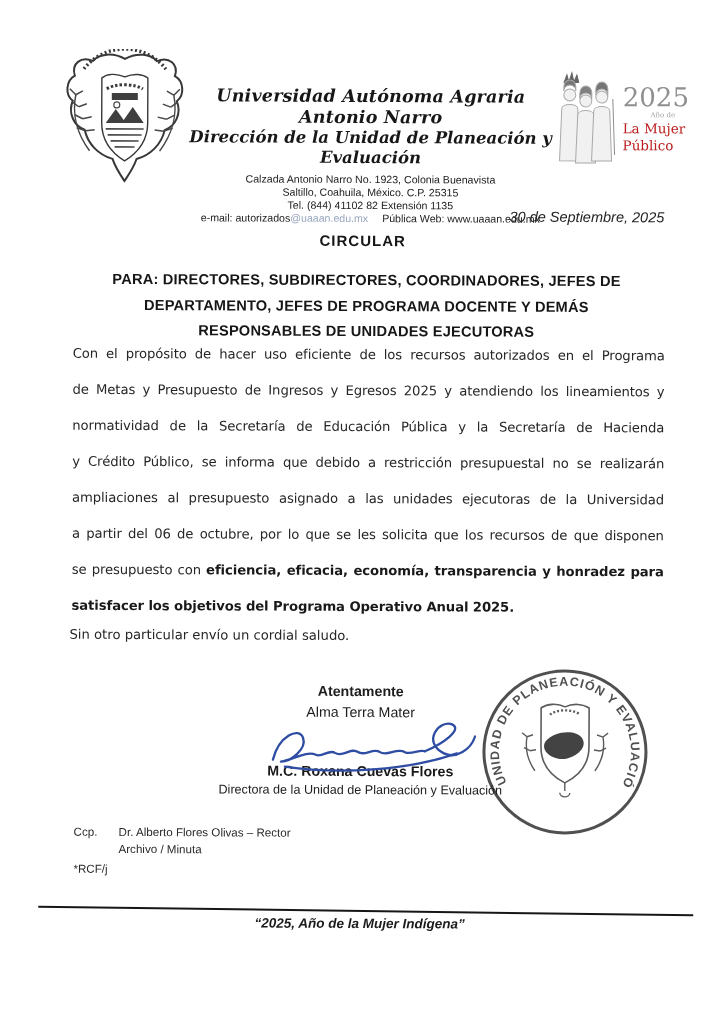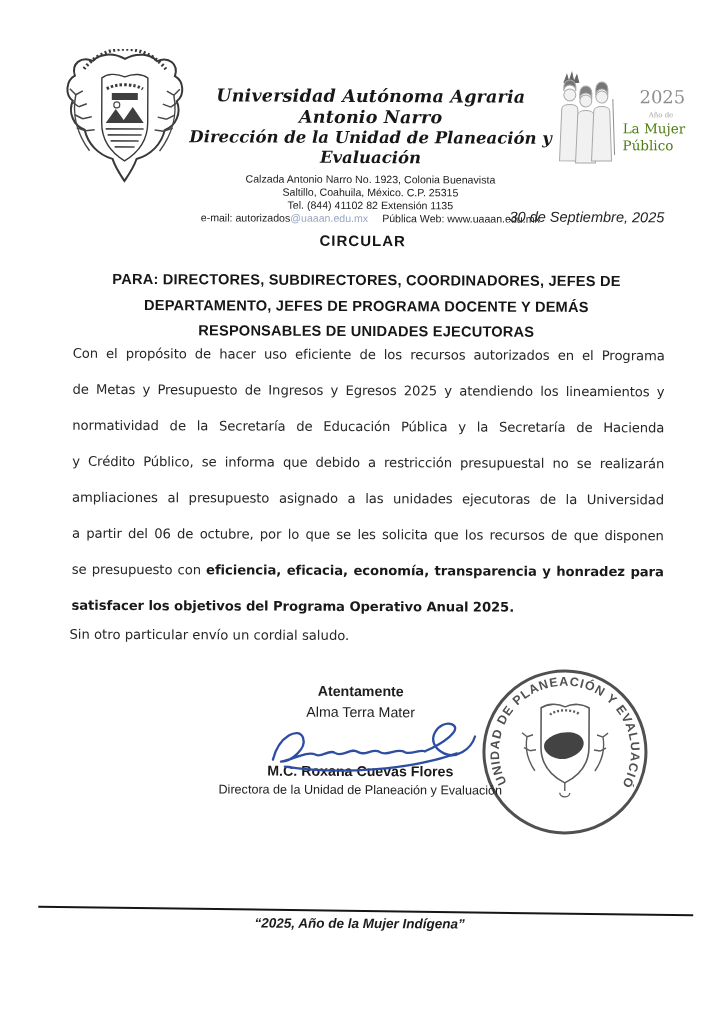--- a/index.html
+++ b/index.html
@@ -16,23 +16,23 @@
   .dept{font-family:"DejaVu Serif",serif;font-style:italic;font-weight:bold;
        font-size:16.5px;line-height:20px;color:#171717;}
   .addr{font-size:10.6px;line-height:12.9px;color:#202020;}
   .addr-first{margin-top:5px;}
   .link{color:#98a6bf;}
   .gap{display:inline-block;width:14px;}
   .badge{position:absolute;left:554px;top:64px;display:flex;align-items:flex-start;}
   .badge-art{width:64px;height:104px;opacity:.85;}
   .badge-text{margin-left:3px;margin-top:18px;color:#8a8a8a;
        font-family:"DejaVu Serif",serif;text-align:left;}
-  .badge-year{font-size:18px;line-height:28px;color:#8f8f8f;text-align:right;}
+  .badge-year{font-size:26px;line-height:28px;color:#8f8f8f;}
   .badge-small{font-size:7px;line-height:9px;color:#a5a5a5;margin-left:14px;text-align:center;}
-  .badge-line{font-size:13.5px;line-height:17px;color:#4d7c0f;}
+  .badge-line{font-size:13.5px;line-height:17px;color:#b91c1c;}
   
   .date{position:absolute;top:208px;right:60px;font-size:14.5px;color:#242424;font-style:italic;}
   .doc-type{position:absolute;top:232px;left:0;right:0;text-align:center;
        font-weight:bold;font-size:15px;letter-spacing:1px;color:#161616;}
   .recipients{position:absolute;top:268px;left:60px;right:52px;text-align:center;
        font-weight:bold;font-size:14.6px;line-height:25.5px;color:#161616;letter-spacing:.2px;}
   .body-lines{position:absolute;top:337px;left:72px;width:592px;
        font-family:"DejaVu Sans",sans-serif;font-size:13.2px;line-height:36px;
        color:#262626;letter-spacing:-.1px;}
   .jline{text-align:justify;text-align-last:justify;}
@@ -165,17 +165,28 @@
     <g>
       <path d="M85,40 C77,36 67,37 61,41 L61,80 C61,97 71,109 85,116 C99,109 109,97 109,80 L109,41 C103,37 93,36 85,40 Z" stroke="#4a4a4a" stroke-width="1.6" fill="none"></path>
       <path d="M66,74 C74,64 96,62 102,71 C108,80 97,90 85,92 C72,94 59,83 66,74 Z" fill="#2f2f2f"></path>
       <path d="M70,48 A16,7 0 0 1 100,48" stroke="#4a4a4a" stroke-width="2.4" fill="none" stroke-dasharray="2,2"></path>
       <path d="M55,104 C48,94 45,82 47,70 M47,70 l-5,-4 M47,70 l6,-2 M50,84 l-6,-3 M50,84 l6,-1" stroke="#4a4a4a" stroke-width="1.4" fill="none"></path>
       <path d="M115,104 C122,94 125,82 123,70 M123,70 l5,-4 M123,70 l-6,-2 M120,84 l6,-3 M120,84 l-6,-1" stroke="#4a4a4a" stroke-width="1.4" fill="none"></path>
       <path d="M85,116 l0,8 M80,126 a5,4 0 0 0 10,0" stroke="#4a4a4a" stroke-width="1.4" fill="none"></path>
     </g>
   </svg>
 
+  <div class="ccp">
+    <div class="ccp-row">
+      <span class="ccp-label">Ccp.</span>
+      <span>Dr. Alberto Flores Olivas – Rector</span>
+    </div>
+    <div class="ccp-row">
+      <span class="ccp-label"></span>
+      <span>Archivo / Minuta</span>
+    </div>
+    <div class="initials">*RCF/j</div>
+  </div>
 
   <div class="footer-rule"></div>
   <div class="footer-motto">“2025, Año de la Mujer Indígena”</div>
 
 </div>
 
 </body></html>

